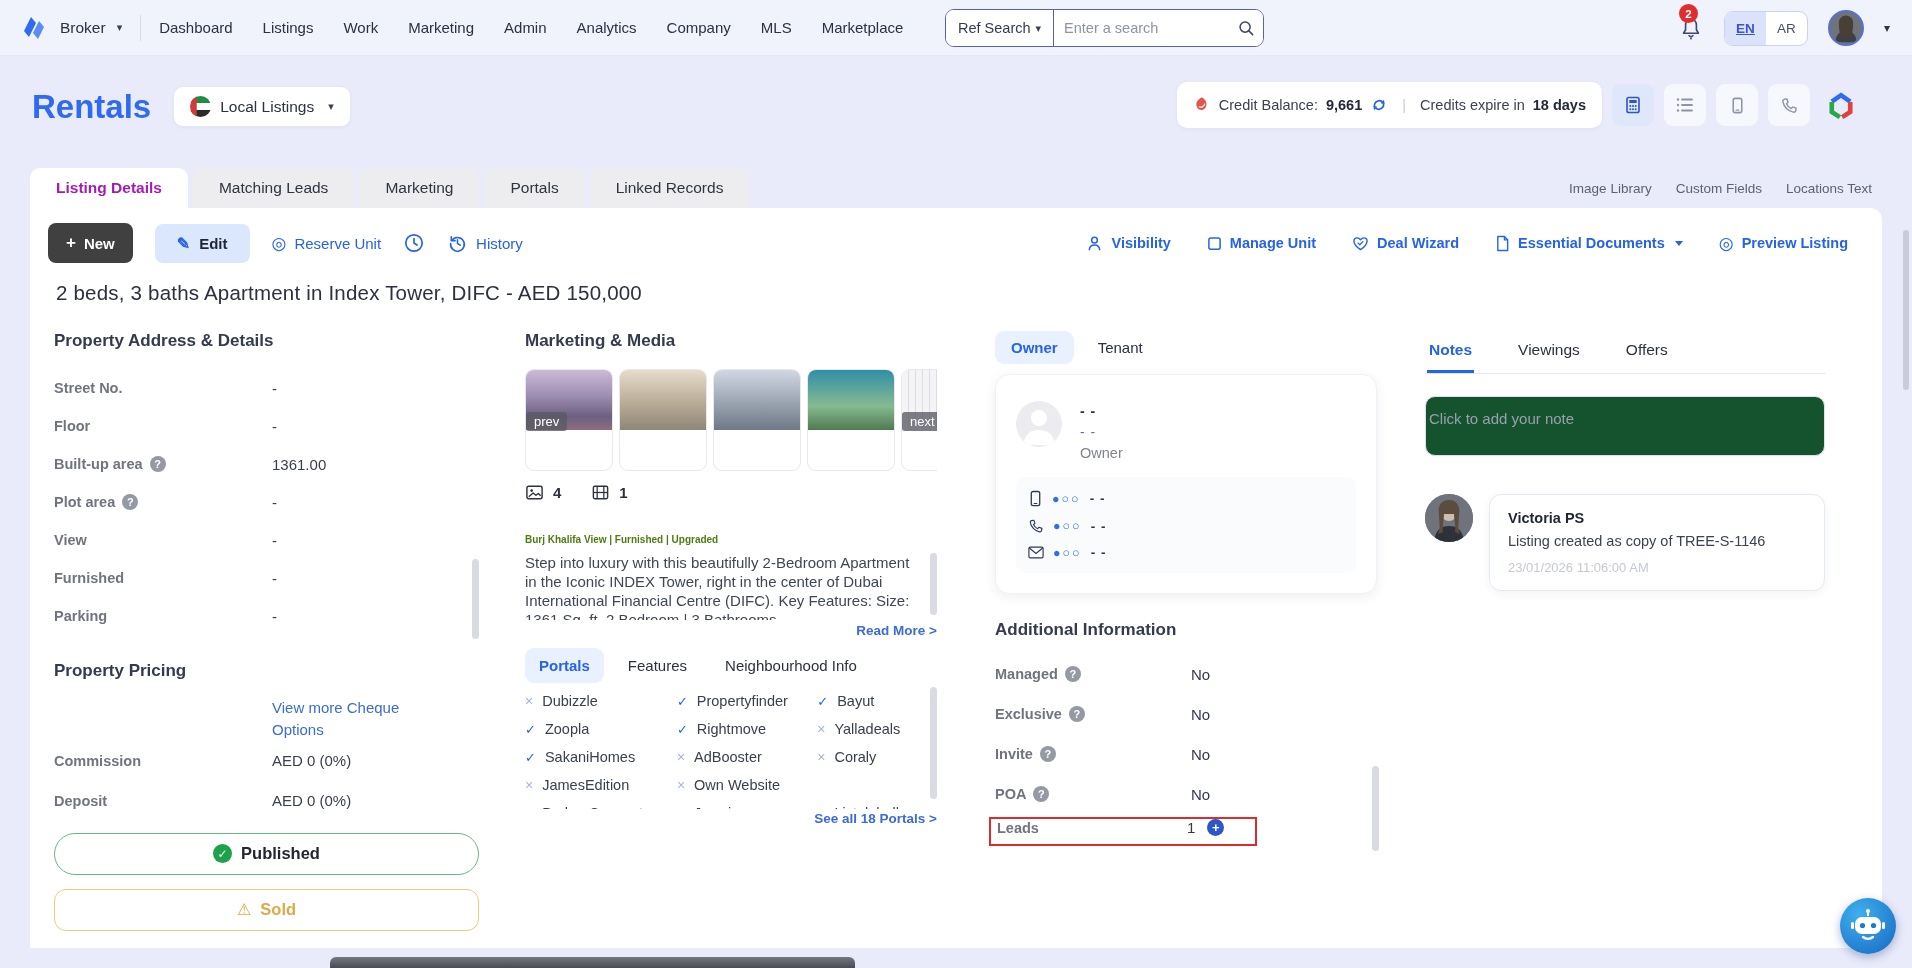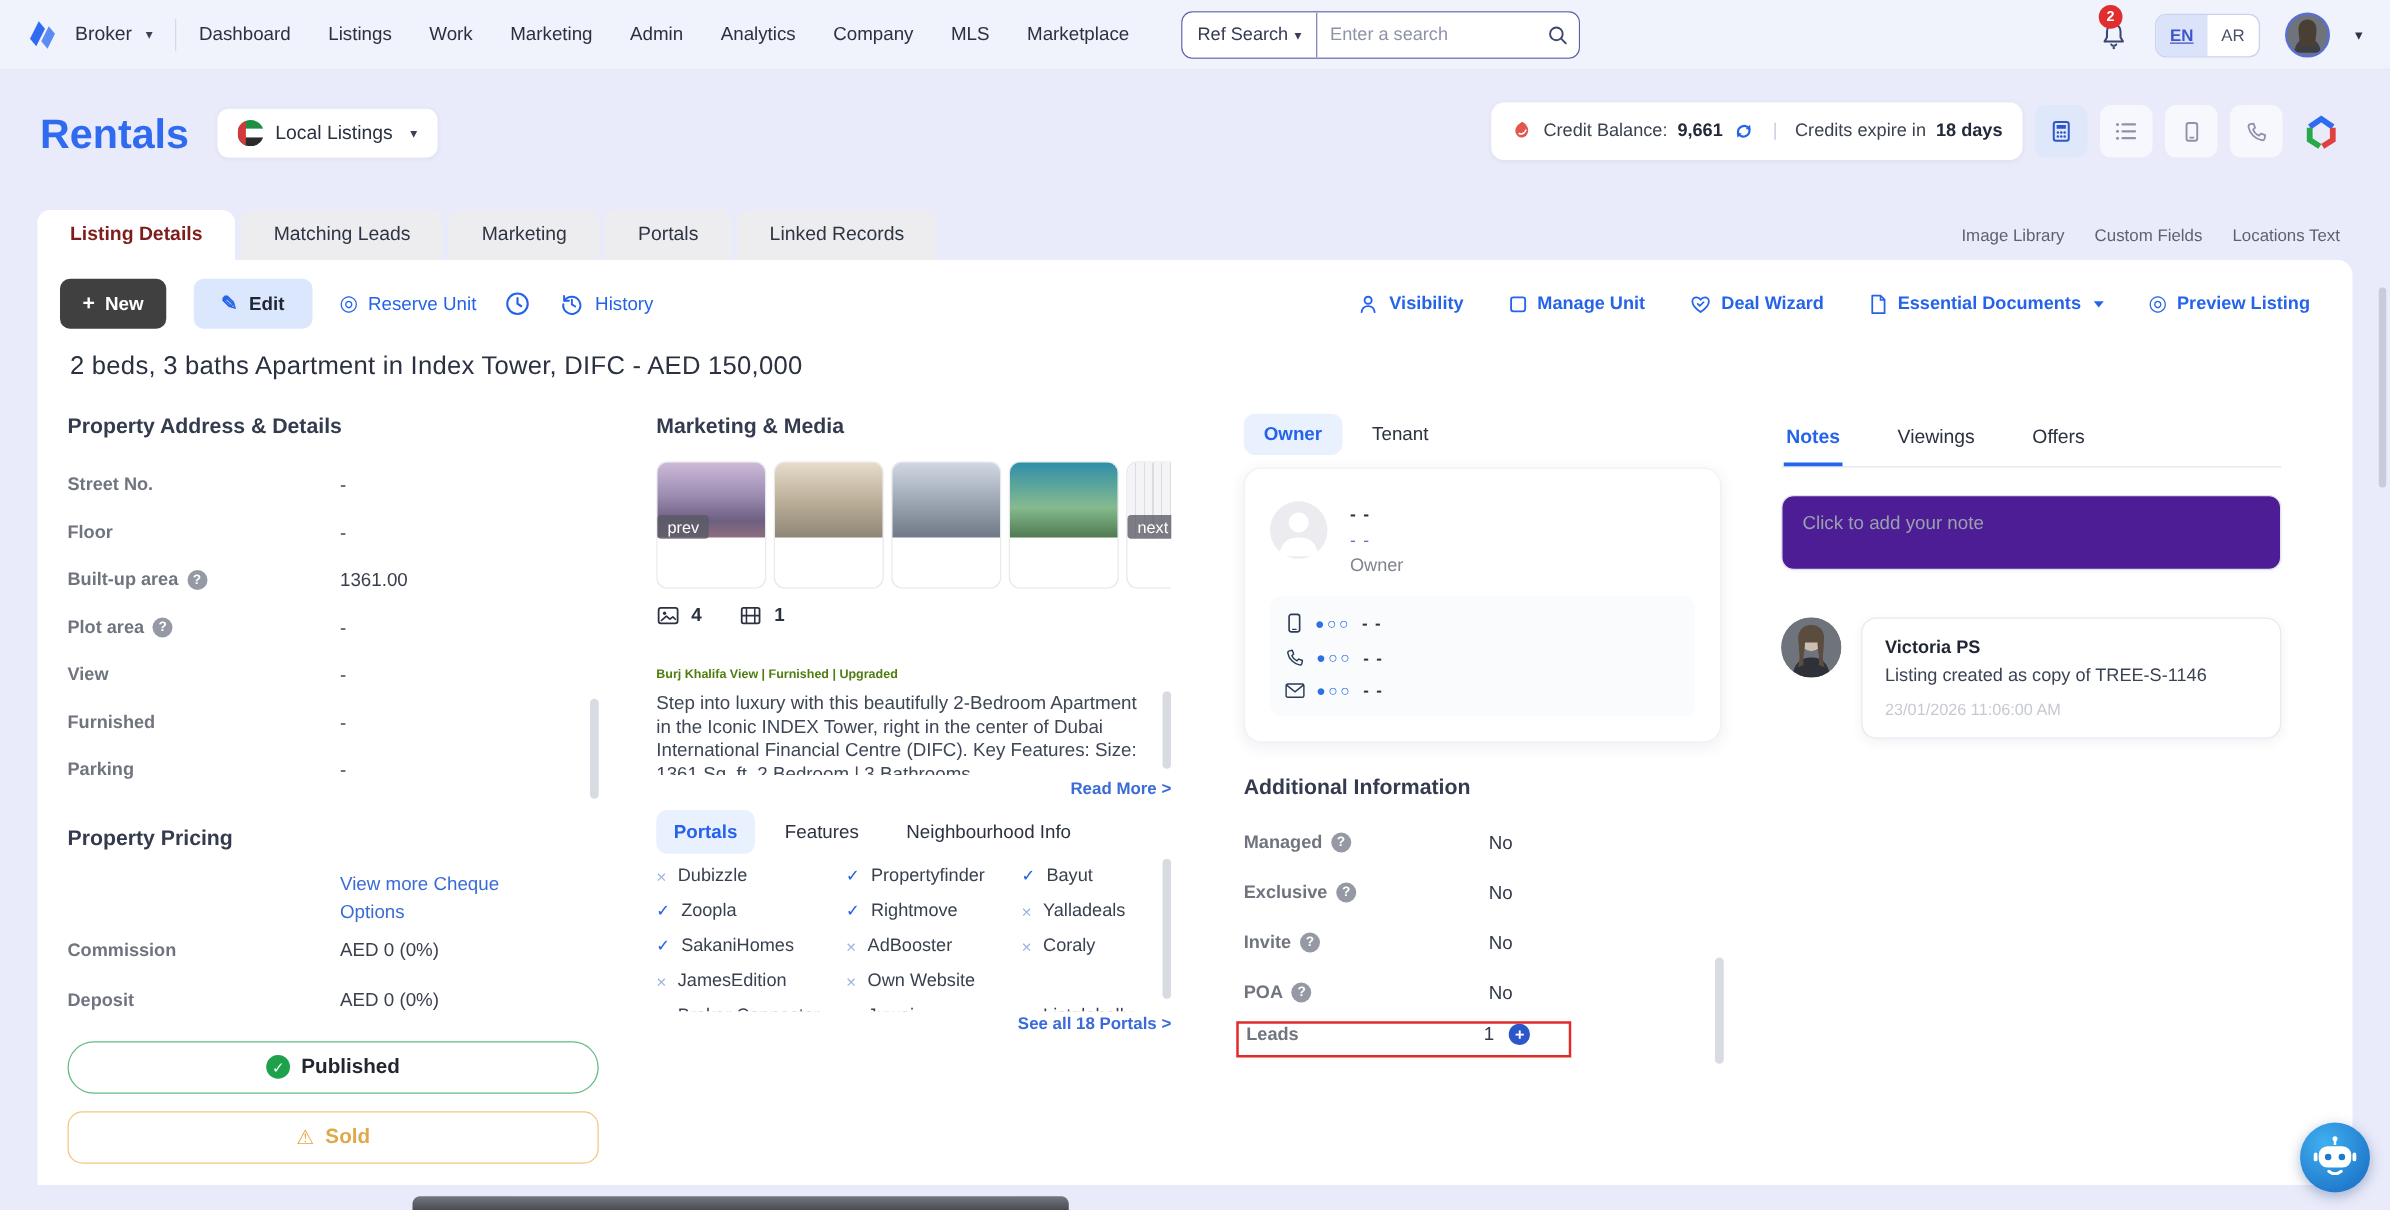--- a/index.html
+++ b/index.html
@@ -27,32 +27,32 @@
   .lang-en { background:#dbe3fb; color:#3d55c8; text-decoration:underline; font-weight:bold; }
   .lang-ar { color:#4a4f66; }
   .avatar { width:36px; height:36px; border-radius:50%; border:2px solid #5a6fd0; overflow:hidden; position:relative; background:#6f747c; cursor:pointer; }
   .caret-only { font-size:12px; color:#2e3345; cursor:pointer; }
 
   
   .page-header { position:relative; height:104px; }
   .ph-left { position:absolute; left:32px; top:30px; display:flex; align-items:center; gap:22px; }
   .page-title { font-size:33px; font-weight:bold; color:#2f6af0; }
   .scope-btn { display:flex; align-items:center; gap:9px; background:#fff; border:1px solid #e4e7f4; border-radius:10px; padding:9px 16px; font-size:15.5px; color:#2b3140; cursor:pointer; box-shadow:0 1px 3px rgba(60,70,120,.05); }
-  .ph-right { position:absolute; right:34px; top:26px; display:flex; align-items:center; gap:10px; }
+  .ph-right { position:absolute; right:50px; top:26px; display:flex; align-items:center; gap:10px; }
   .credit-bar { background:#fff; border-radius:10px; height:46px; display:flex; align-items:center; padding:0 16px; gap:8px; font-size:14.5px; color:#3c4152; box-shadow:0 1px 4px rgba(60,70,120,.06); white-space:nowrap; }
   .credit-bar b { color:#23283a; }
   .credit-sep { color:#c9ccdd; margin:0 6px; }
   .hdr-btn { width:42px; height:42px; border-radius:9px; display:flex; align-items:center; justify-content:center; cursor:pointer; background:transparent; }
   .hdr-btn.calc { background:#dfe7fa; }
   .hdr-btn.boxed { background:#f7f8fd; }
 
   
   .tabs-row { display:flex; align-items:flex-end; padding-left:30px; position:relative; margin-top:8px; }
   .tab { padding:11px 26px; font-size:15.5px; color:#2f3443; background:#ededf0; border-radius:10px 10px 0 0; margin-right:5px; cursor:pointer; }
-  .tab.active { background:#fff; color:#7f1d1d; font-weight:bold; }
+  .tab.active { background:#fff; color:#a21caf; font-weight:bold; }
   .tabs-links { position:absolute; right:40px; bottom:12px; display:flex; gap:24px; }
   .tabs-links span { font-size:13.5px; color:#5c6270; cursor:pointer; }
 
   
   .panel { margin:0 30px; background:#fff; border-radius:0 12px 0 0; height:740px; position:relative; }
   .actions-row { display:flex; align-items:center; padding:15px 18px 10px 18px; gap:22px; }
   .btn-new { background:#404040; color:#fff; font-weight:bold; font-size:15px; border:none; border-radius:8px; padding:10px 18px; display:flex; align-items:center; gap:8px; cursor:pointer; }
   .plus-glyph::before { content:"+"; font-size:17px; font-weight:bold; }
   .btn-edit { background:#dbe7fd; color:#1f2533; font-weight:bold; font-size:15px; border:none; border-radius:8px; padding:10px 22px; display:flex; align-items:center; gap:9px; cursor:pointer; }
   .pencil::before { content:"✎"; color:#2563eb; font-size:16px; }
@@ -142,21 +142,21 @@
   .a-value { color:#343a49; font-size:15px; }
   .leads-box { width:268px; border:2px solid #e02b2b; display:flex; align-items:center; padding:0 0 8px 6px; margin-top:3px; margin-left:-6px; }
   .leads-box .a-label { width:190px; }
   .plus-circle { width:17px; height:17px; border-radius:50%; background:#2d56c8; color:#fff; font-size:13px; font-weight:bold; display:inline-flex; align-items:center; justify-content:center; margin-left:12px; cursor:pointer; }
   .plus-circle::before { content:"+"; }
 
   
   .notes-tabs { display:flex; gap:42px; border-bottom:1px solid #e4e6ef; padding:4px 2px 0 2px; }
   .ntab { font-size:15.5px; color:#2b3140; padding:6px 2px 11px 2px; cursor:pointer; }
   .ntab.active { color:#2563eb; font-weight:bold; border-bottom:3px solid #2563eb; }
-  .note-input { margin-top:22px; background:#4c1d95; border:1px solid #dfe2ec; border-radius:10px; padding:13px 16px; height:60px; font-size:15px; color:#9aa0ad; box-shadow:0 1px 3px rgba(40,50,90,.04); cursor:text; }
+  .note-input { margin-top:22px; background:#14532d; border:1px solid #dfe2ec; border-radius:10px; padding:13px 3px; height:60px; font-size:15px; color:#9aa0ad; box-shadow:0 1px 3px rgba(40,50,90,.04); cursor:text; }
   .note-row { margin-top:38px; display:flex; gap:16px; align-items:flex-start; }
   .n-avatar { width:48px; height:48px; border-radius:50%; overflow:hidden; position:relative; background:#71767f; flex:none; }
   .note-card { flex:1; background:#fff; border:1px solid #e7e9f0; border-radius:12px; padding:15px 18px; box-shadow:0 3px 9px rgba(40,50,90,.06); }
   .note-author { font-size:14.5px; font-weight:bold; color:#1f2533; }
   .note-text { margin-top:7px; font-size:14.5px; color:#3b4254; }
   .note-time { margin-top:11px; font-size:13px; color:#c6c9d3; }
 
   
   .page-scrollbar { position:absolute; right:3px; top:230px; width:6px; height:160px; border-radius:3px; background:#c9cbd8; }
   .bottom-strip { position:absolute; left:330px; bottom:0; width:525px; height:11px; background:linear-gradient(180deg,#6a6d75,#3c3e45); border-radius:6px 6px 0 0; opacity:.92; }

